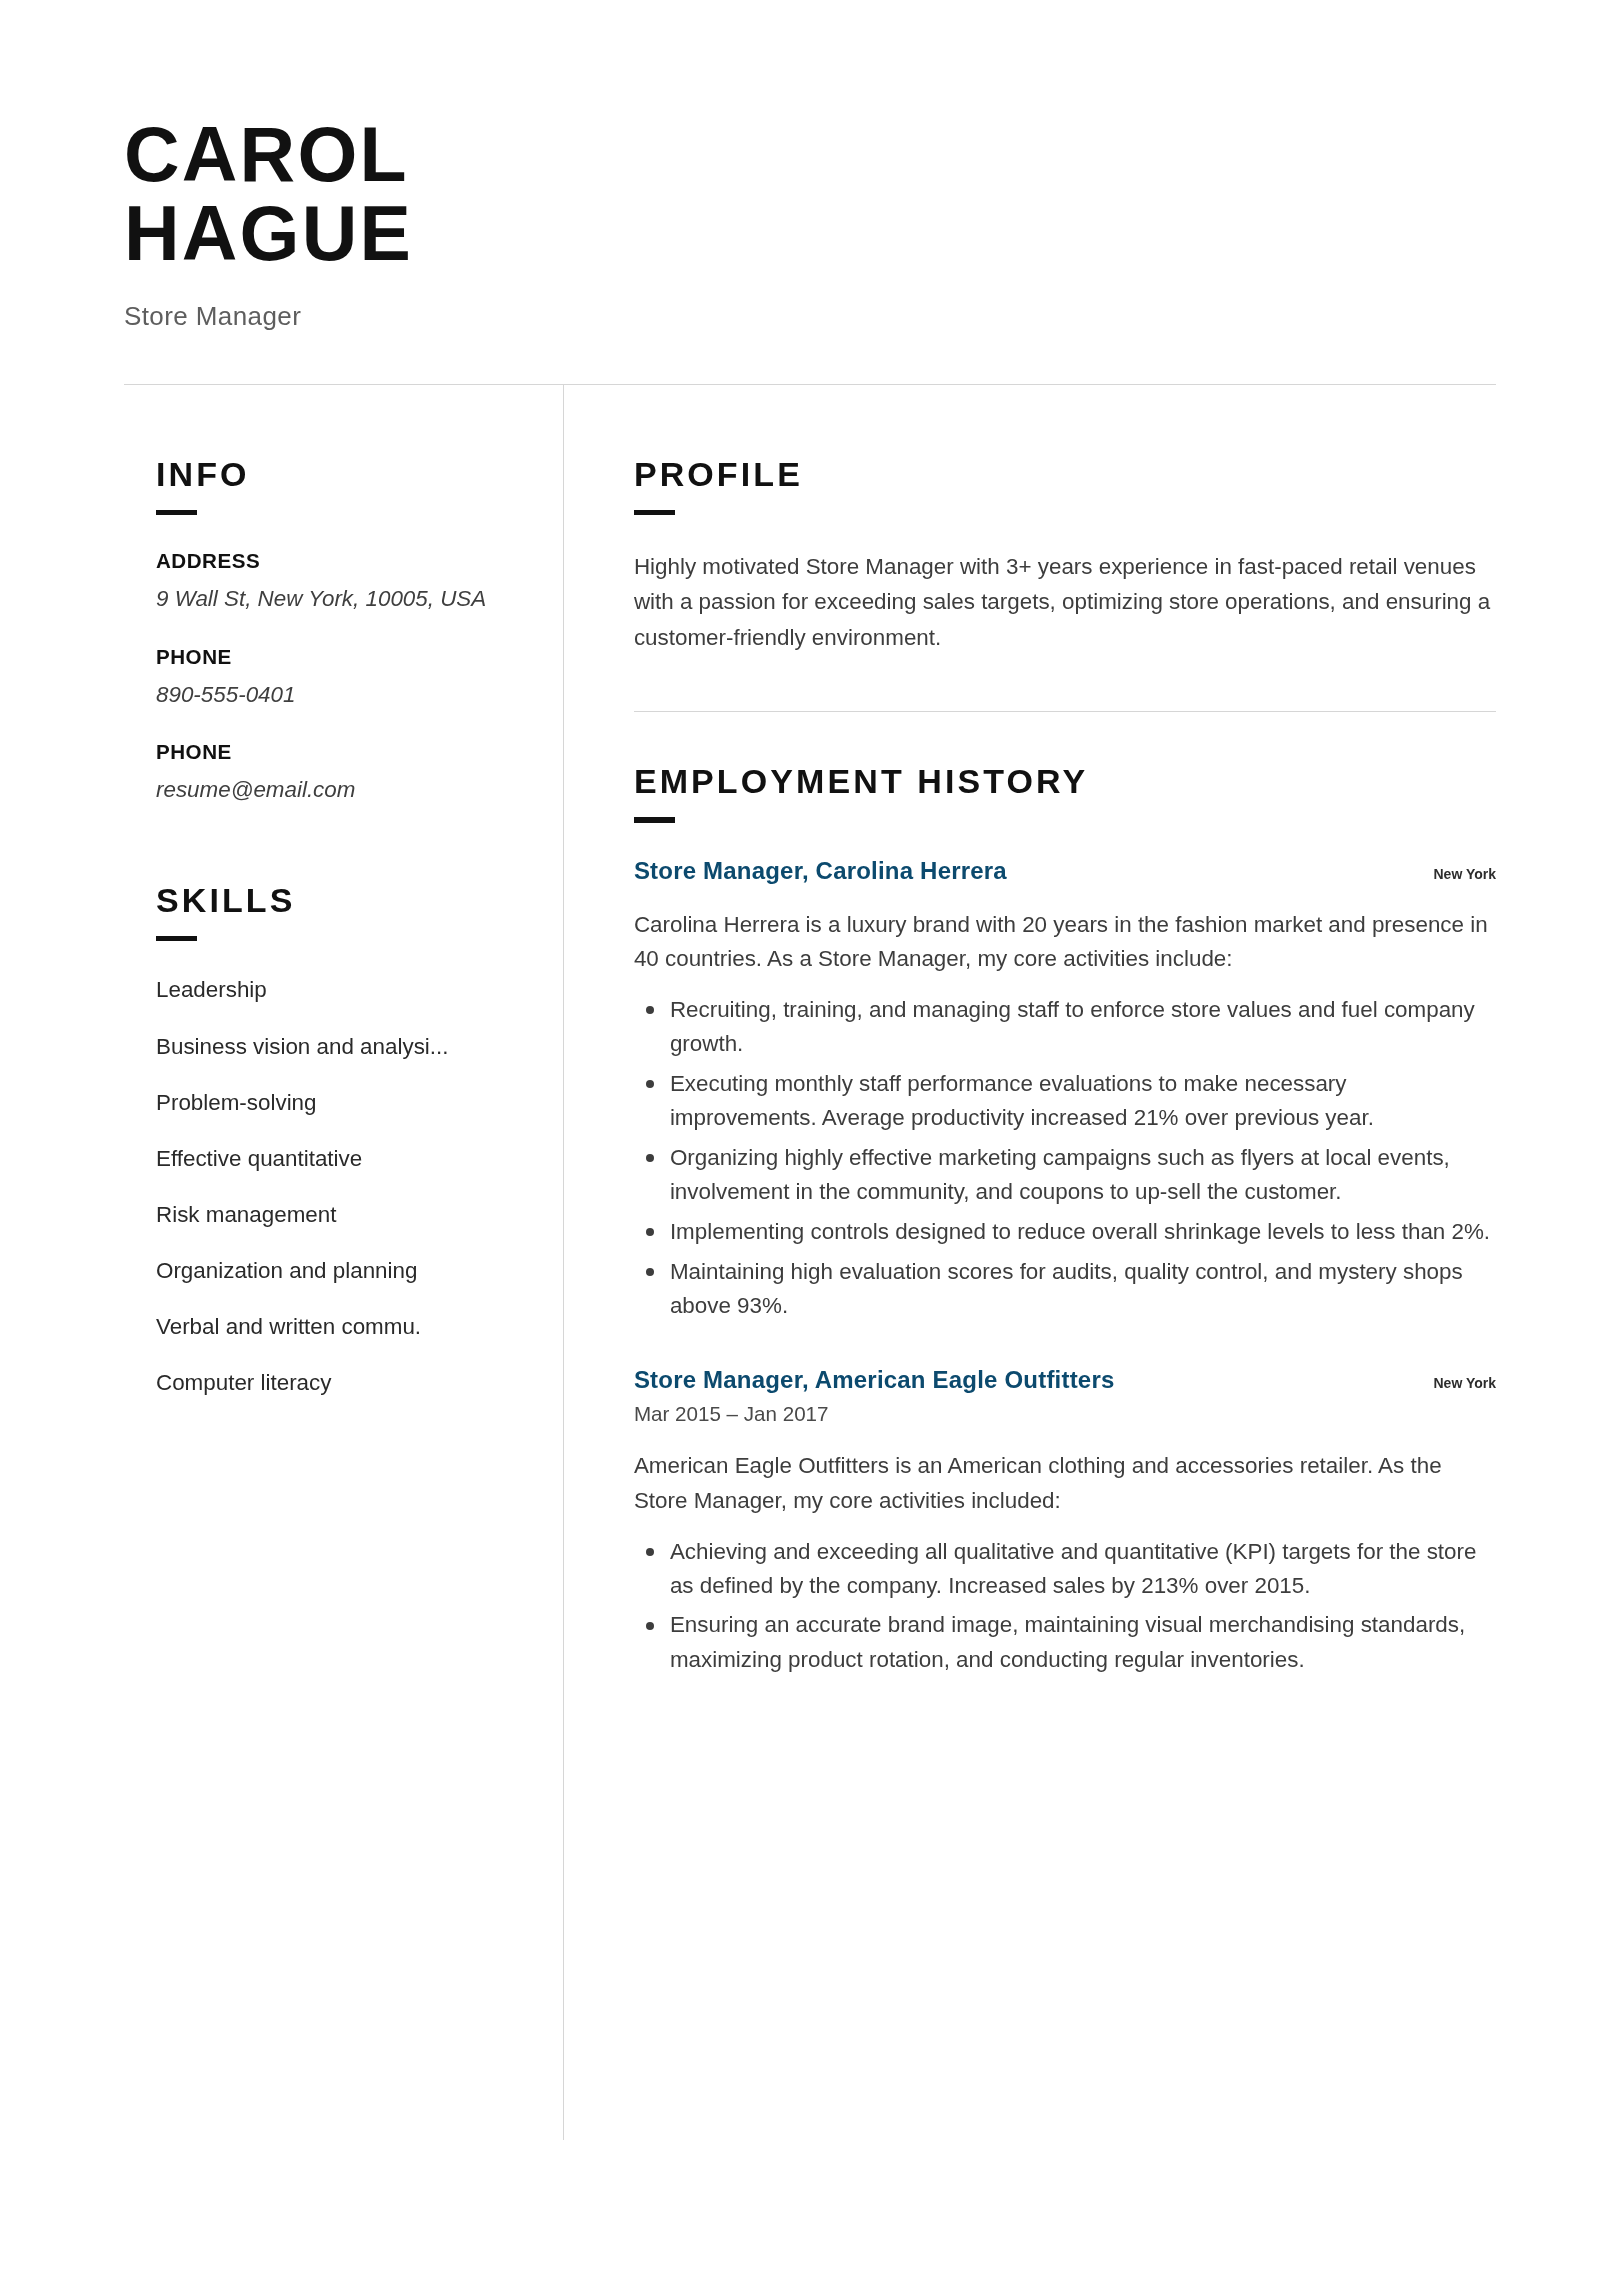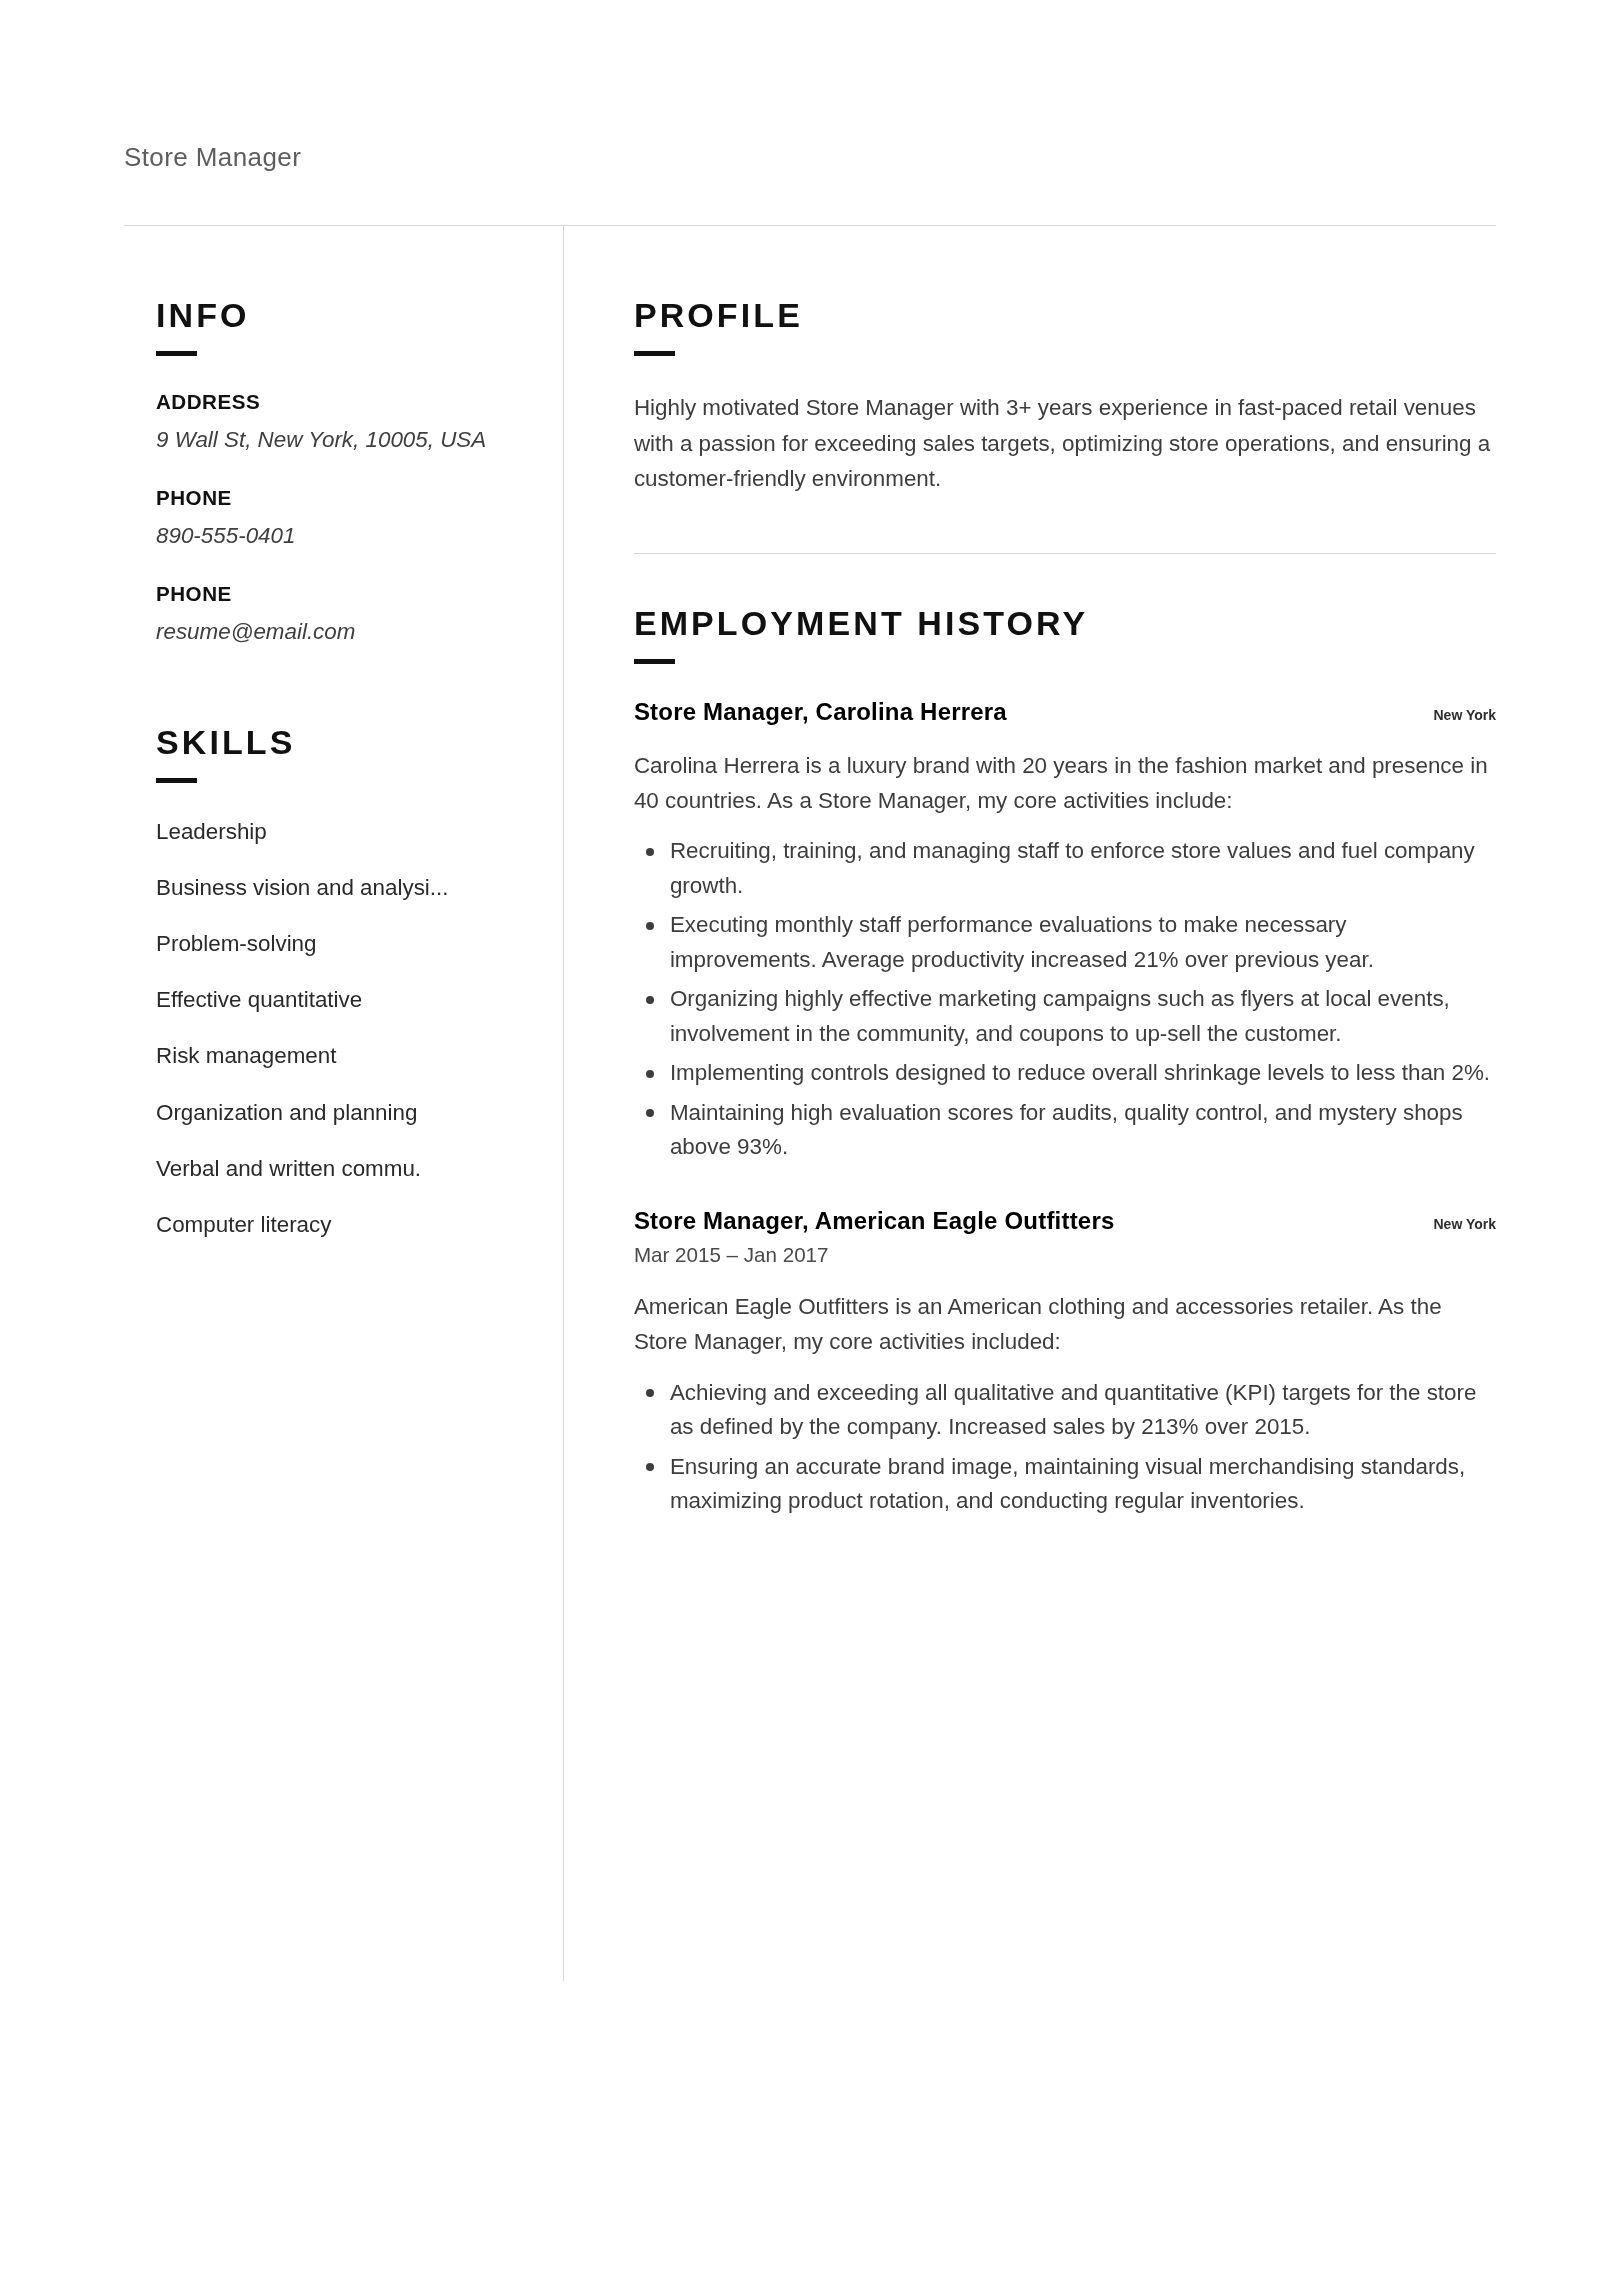--- a/index.html
+++ b/index.html
@@ -124,21 +124,21 @@
   
   .job { margin-bottom: 43px; }
   .job-head {
     display: flex;
     align-items: baseline;
     justify-content: space-between;
   }
   .job-role {
     font-size: 24px;
     font-weight: bold;
-    color: #000000;
+    color: #0c4a6e;
     letter-spacing: 0.2px;
   }
   .job-location {
     font-size: 14px;
     font-weight: bold;
     color: #2d2d2d;
     white-space: nowrap;
     padding-left: 21.5px;
   }
   .job-dates {
@@ -176,20 +176,24 @@
     border-radius: 50%;
     background: #3d3d3d;
   }
 </style>
 </head>
 <body>
 
 <div class="page">
 
   <div class="header">
+    <div class="name">
+      <span class="name-line">CAROL</span>
+      <span class="name-line">HAGUE</span>
+    </div>
     <div class="job-title">Store Manager</div>
     <div class="header-rule"></div>
   </div>
 
   <div class="body">
 
     <div class="col-left">
 
       <div class="info-section">
         <div class="section-title">INFO</div>

